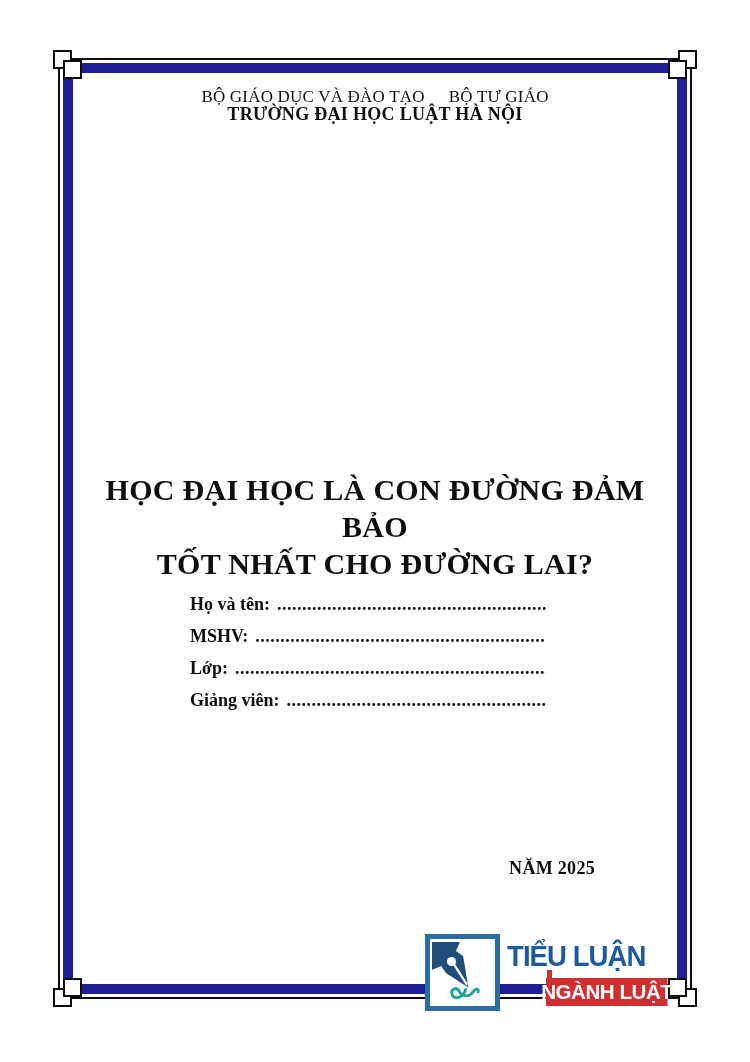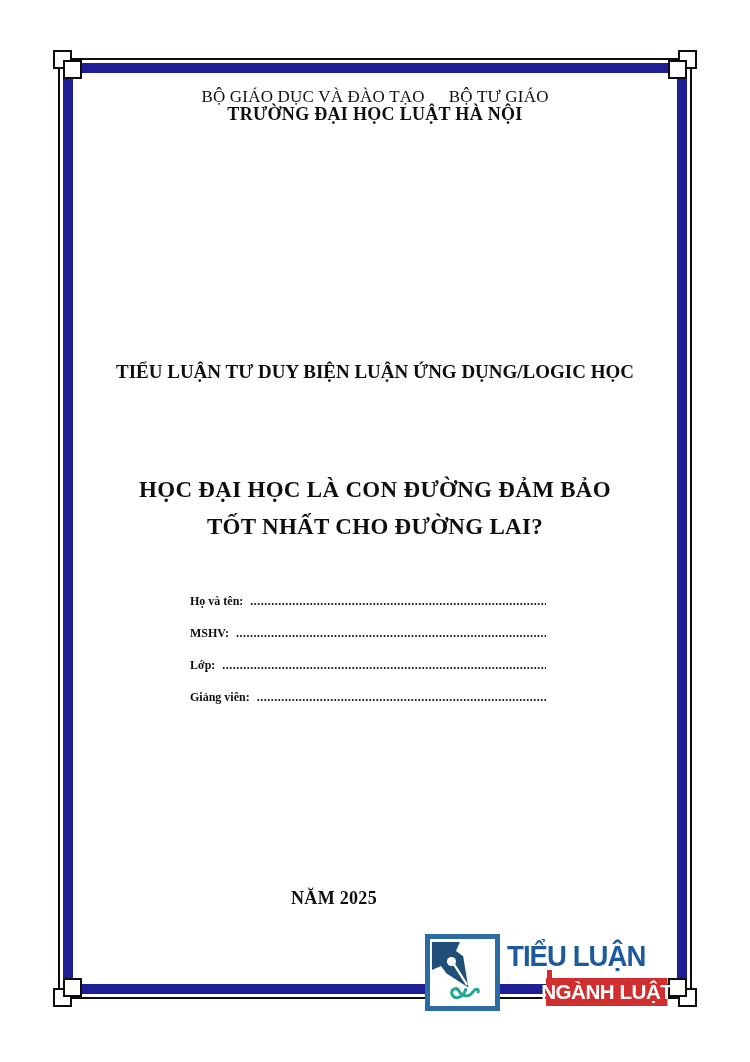--- a/index.html
+++ b/index.html
@@ -46,39 +46,39 @@
     text-align:center; font-size:18px; font-weight:bold; letter-spacing:.3px;
   }
 
   
   .subtitle {
     position:absolute; top:361px; left:73px; right:73px;
     text-align:center; font-size:19px; font-weight:bold;
   }
   .main-title {
     position:absolute; top:471px; left:73px; right:73px;
-    text-align:center; font-size:23px; font-weight:bold; line-height:37px;
+    text-align:center; font-size:30px; font-weight:bold; line-height:37px;
     letter-spacing:.3px;
   }
 
   
   .form-block {
     position:absolute; top:594px; left:190px; width:356px;
-    font-size:12px; font-weight:bold;
+    font-size:18px; font-weight:bold;
   }
   .form-row { display:flex; align-items:baseline; height:32px; }
   .leader {
     flex:1; overflow:hidden; white-space:nowrap; margin-left:7px;
     letter-spacing:.5px;
   }
 
   
   .year {
-    position:absolute; top:888px; left:73px; right:73px;
-    text-align:center; padding-right:82px; box-sizing:border-box;
+    position:absolute; top:858px; left:73px; right:73px;
+    text-align:right; padding-right:82px; box-sizing:border-box;
     font-size:18px; font-weight:bold; letter-spacing:.3px;
   }
 
   
   .logo { position:absolute; left:425px; top:934px; width:250px; height:80px; }
   .logo-icon {
     position:absolute; left:0; top:0; width:75px; height:77px;
     border:5px solid #2d6ca3; box-sizing:border-box; background:#ffffff;
   }
   .logo-icon svg { display:block; width:100%; height:100%; }
@@ -123,21 +123,20 @@
     <div class="sq a"></div>
       <div class="sq b"></div>
   </div>
 
   <div class="ministries">
     <span>BỘ GIÁO DỤC VÀ ĐÀO TẠO</span>
     <span>BỘ TƯ GIÁO</span>
   </div>
   <div class="university">TRƯỜNG ĐẠI HỌC LUẬT HÀ NỘI</div>
 
-  <div class="subtitle">TIỂU LUẬN TƯ DUY BIỆN LUẬN ỨNG DỤNG/LOGIC HỌC</div>
 
   <div class="main-title">
     <div>HỌC ĐẠI HỌC LÀ CON ĐƯỜNG ĐẢM BẢO</div>
     <div>TỐT NHẤT CHO ĐƯỜNG LAI?</div>
   </div>
 
   <div class="form-block">
     <div class="form-row">
       <span>Họ và tên:</span>
       <span class="leader">........................................................................................................................................................</span>

